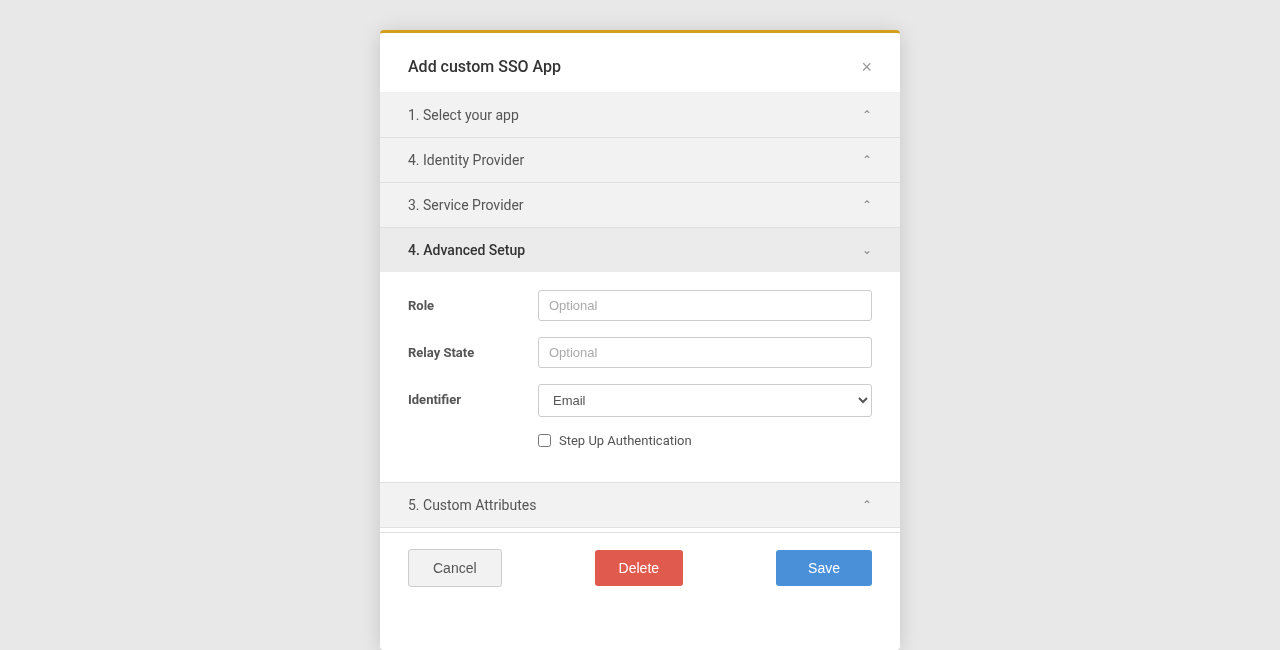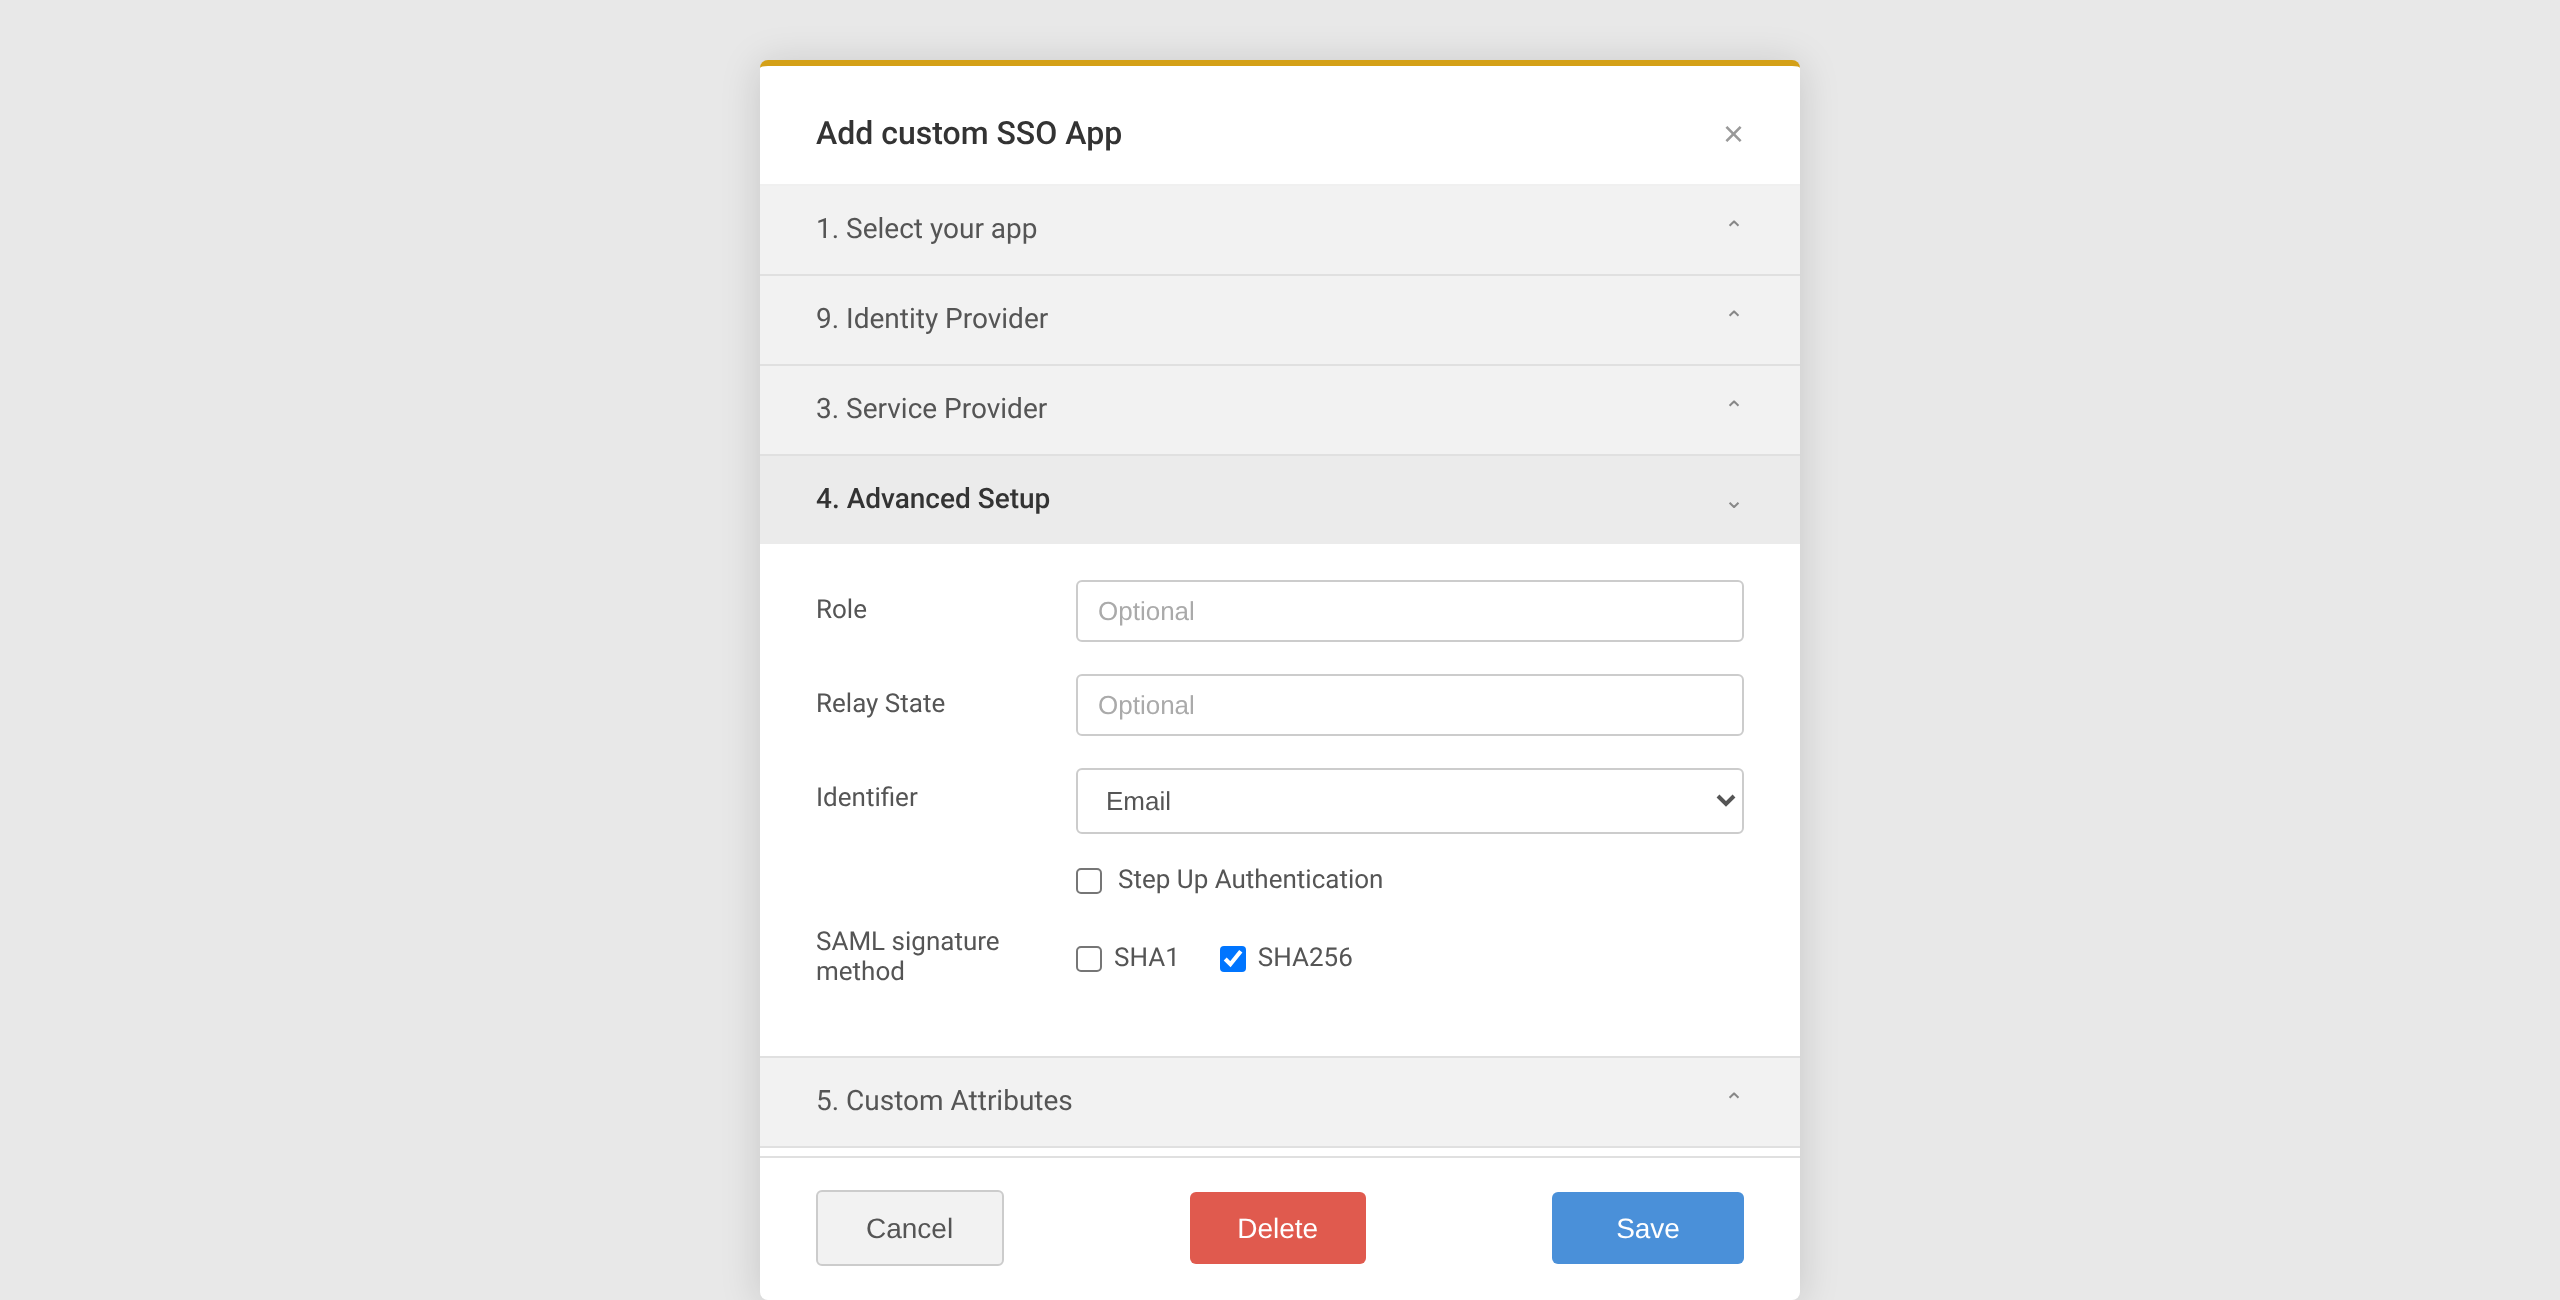--- a/index.html
+++ b/index.html
@@ -72,20 +72,21 @@
       display: flex;
       align-items: flex-start;
       margin-bottom: 16px;
     }
     .form-label {
       width: 130px;
       font-size: 13px;
       color: #555;
       padding-top: 8px;
       flex-shrink: 0;
+      font-weight: bold;
     }
     .form-control-wrap {
       flex: 1;
     }
     .form-input {
       width: 100%;
       padding: 7px 10px;
       border: 1px solid #ccc;
       border-radius: 3px;
       font-size: 13px;
@@ -192,21 +193,21 @@
 
   <div class="accordion-section">
     <div class="accordion-header">
       <span>1. Select your app</span>
       <span class="chevron">⌃</span>
     </div>
   </div>
 
   <div class="accordion-section">
     <div class="accordion-header">
-      <span>9. Identity Provider</span>
+      <span>4. Identity Provider</span>
       <span class="chevron">⌃</span>
     </div>
   </div>
 
   <div class="accordion-section">
     <div class="accordion-header">
       <span>3. Service Provider</span>
       <span class="chevron">⌃</span>
     </div>
   </div>
@@ -241,35 +242,20 @@
             <option>Username</option>
           </select>
         </div>
       </div>
 
       <div class="checkbox-row">
         <input type="checkbox" id="stepup" style="">
         <label for="stepup">Step Up Authentication</label>
       </div>
 
-      <div class="saml-row">
-        <span class="saml-label">
-          <span>SAML signature method</span>
-        </span>
-        <div class="saml-options">
-          <div class="saml-option">
-            <input type="checkbox" id="sha1" style="">
-            <label for="sha1">SHA1</label>
-          </div>
-          <div class="saml-option">
-            <input type="checkbox" id="sha256" checked="" style="">
-            <label for="sha256">SHA256</label>
-          </div>
-        </div>
-      </div>
     </div>
   </div>
 
   <div class="accordion-section">
     <div class="accordion-header">
       <span>5. Custom Attributes</span>
       <span class="chevron">⌃</span>
     </div>
   </div>
 

